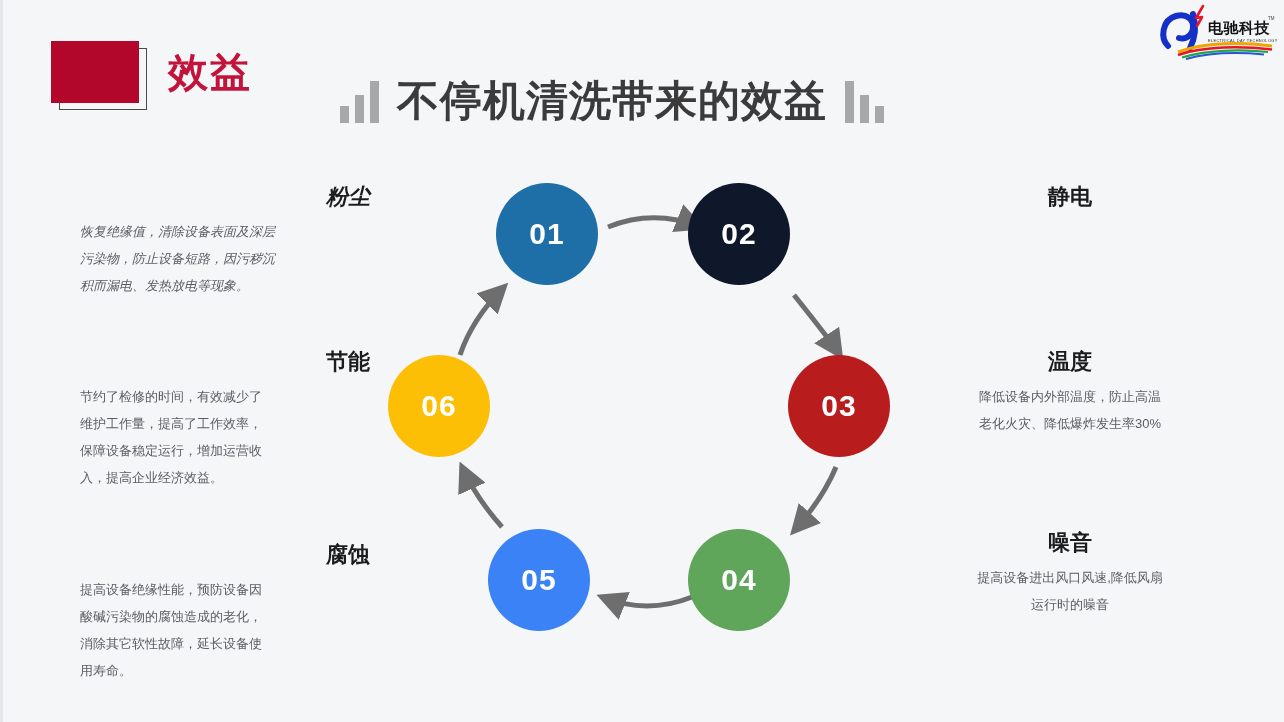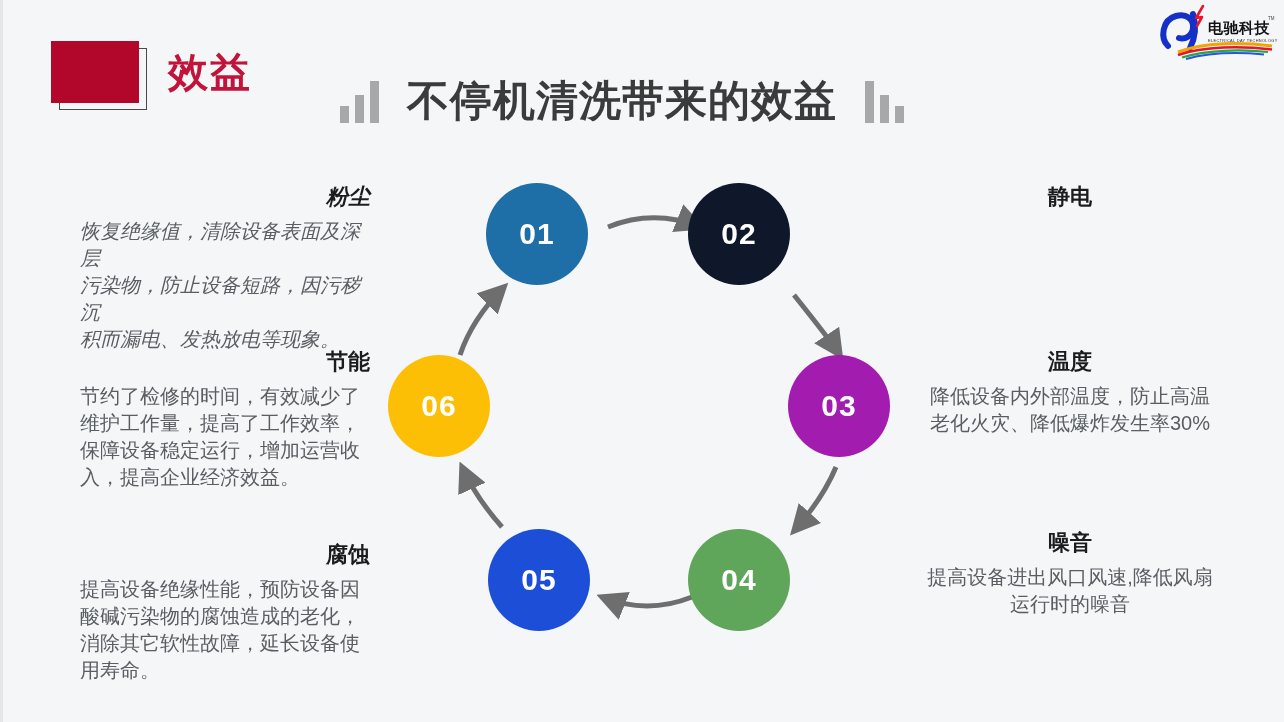--- a/index.html
+++ b/index.html
@@ -48,21 +48,21 @@
     color: #c2143b;
     letter-spacing: 2px;
     line-height: 56px;
     white-space: nowrap;
   }
   .hdr-title-wrap {
     position: absolute;
     left: 340px; top: 65px;
     display: flex;
     align-items: flex-end;
-    gap: 28px;
+    gap: 18px;
     height: 62px;
   }
   .bars {
     display: flex;
     align-items: flex-end;
     gap: 6px;
     height: 46px;
     padding-bottom: 4px;
   }
   .bars i {
@@ -101,21 +101,21 @@
     width: 102px; height: 102px;
     border-radius: 50%;
     display: flex;
     align-items: center;
     justify-content: center;
     color: #ffffff;
     font-size: 30px;
     font-weight: 700;
     letter-spacing: 1px;
   }
-  .node.n1 { left: 116px; top: 18px; }
+  .node.n1 { left: 126px; top: 18px; }
   .node.n2 { left: 318px; top: 18px; }
   .node.n3 { left: 418px; top: 190px; }
   .node.n4 { left: 318px; top: 364px; }
   .node.n5 { left: 118px; top: 364px; }
   .node.n6 { left: 18px; top: 190px; }
   .arrows {
     position: absolute;
     left: 0; top: 0;
     width: 560px; height: 500px;
     overflow: visible;
@@ -126,21 +126,21 @@
     width: 290px;
   }
   .block .b-title {
     font-size: 22px;
     font-weight: 700;
     color: #1c1c1c;
     line-height: 30px;
     margin-bottom: 6px;
   }
   .block .b-body {
-    font-size: 20px;
+    font-size: 13px;
     color: #5a5e63;
     line-height: 27px;
     white-space: pre-line;
   }
   .block.left {
     left: 80px;
     text-align: left;
   }
   .block.left .b-title { text-align: right; }
   .block.right {
@@ -214,27 +214,27 @@
 
       <path d="M90 190 C98 166 114 142 134 122" fill="none" stroke="#6e6e6e" stroke-width="5" marker-end="url(#ah)"></path>
     </svg>
 
     <div class="node n1" style="background: rgb(30, 110, 167);">
       <span>01</span>
     </div>
     <div class="node n2" style="background: #0f172a;">
       <span>02</span>
     </div>
-    <div class="node n3" style="background: #a21caf;">
+    <div class="node n3" style="background: #b91c1c;">
       <span>03</span>
     </div>
     <div class="node n4" style="background: rgb(95, 166, 90);">
       <span>04</span>
     </div>
-    <div class="node n5" style="background: #1d4ed8;">
+    <div class="node n5" style="background: #3b82f6;">
       <span>05</span>
     </div>
     <div class="node n6" style="background: rgb(252, 191, 5);">
       <span>06</span>
     </div>
   </div>
 
   <div class="block left b-dust">
     <div class="b-title">粉尘</div>
     <div class="b-body">恢复绝缘值，清除设备表面及深层

